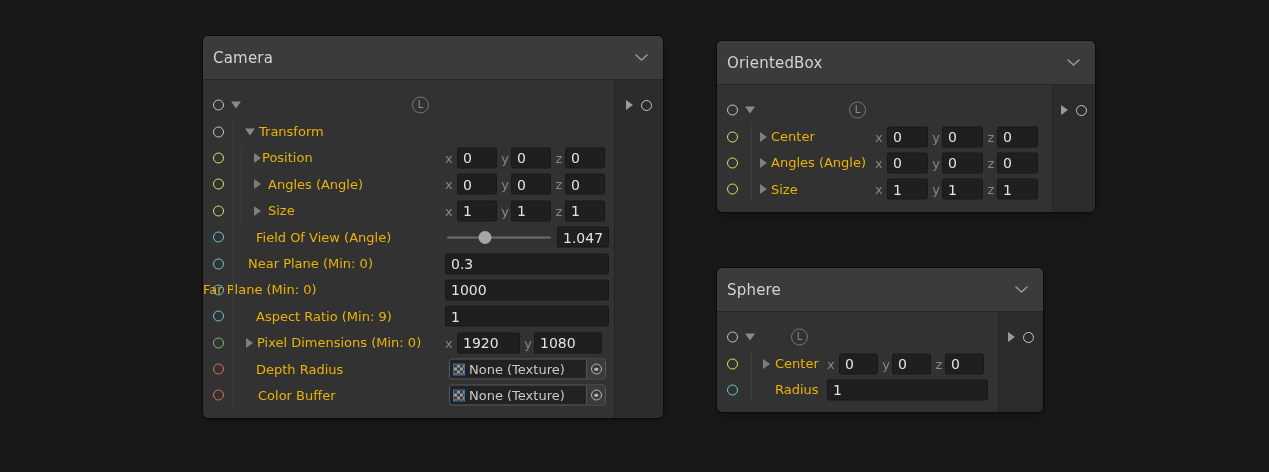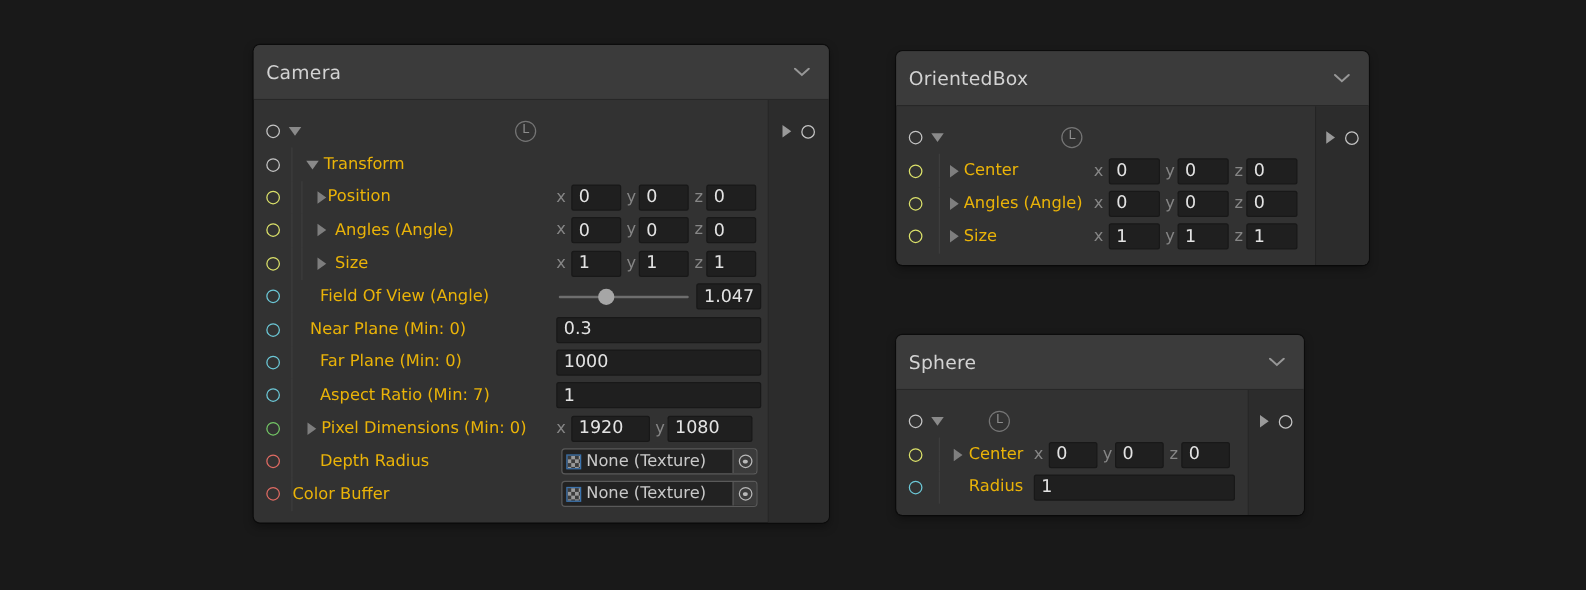--- a/index.html
+++ b/index.html
@@ -168,30 +168,30 @@
           <span class="iline"></span>
           <span class="label" style="padding-left:45px">Near Plane (Min: 0)</span>
           <div class="controls c-cam">
             <input class="wide" value="0.3" style="">
           </div>
         </div>
 
         <div class="row">
           <span class="port" style="border-color: rgb(108, 200, 215);"></span>
           <span class="iline"></span>
-          <span class="label" style="padding-left:53px">Far Plane (Min: 0)</span>
+          <span class="label" style="">Far Plane (Min: 0)</span>
           <div class="controls c-cam">
             <input class="wide" value="1000" style="">
           </div>
         </div>
 
         <div class="row">
           <span class="port" style="border-color: rgb(108, 200, 215);"></span>
           <span class="iline"></span>
-          <span class="label" style="padding-left:53px">Aspect Ratio (Min: 7)</span>
+          <span class="label" style="padding-left:53px">Aspect Ratio (Min: 9)</span>
           <div class="controls c-cam">
             <input class="wide" value="1" style="">
           </div>
         </div>
 
         <div class="row">
           <span class="port" style="border-color: rgb(116, 199, 102);"></span>
           <span class="iline"></span>
           <span class="exp tri-right" style="left:43px"></span>
           <span class="label" style="padding-left:54px">Pixel Dimensions (Min: 0)</span>
@@ -214,21 +214,21 @@
               <span class="opicker">
                   <span class="target"></span>
                 </span>
             </div>
           </div>
         </div>
 
         <div class="row">
           <span class="port" style="border-color: rgb(224, 107, 99);"></span>
           <span class="iline"></span>
-          <span class="label" style="padding-left:31px">Color Buffer</span>
+          <span class="label" style="padding-left:55px">Color Buffer</span>
           <div class="controls c-cam">
             <div class="ofield">
               <span class="texicon"></span>
               <span class="otext">None (Texture)</span>
               <span class="opicker">
                   <span class="target"></span>
                 </span>
             </div>
           </div>
         </div>

